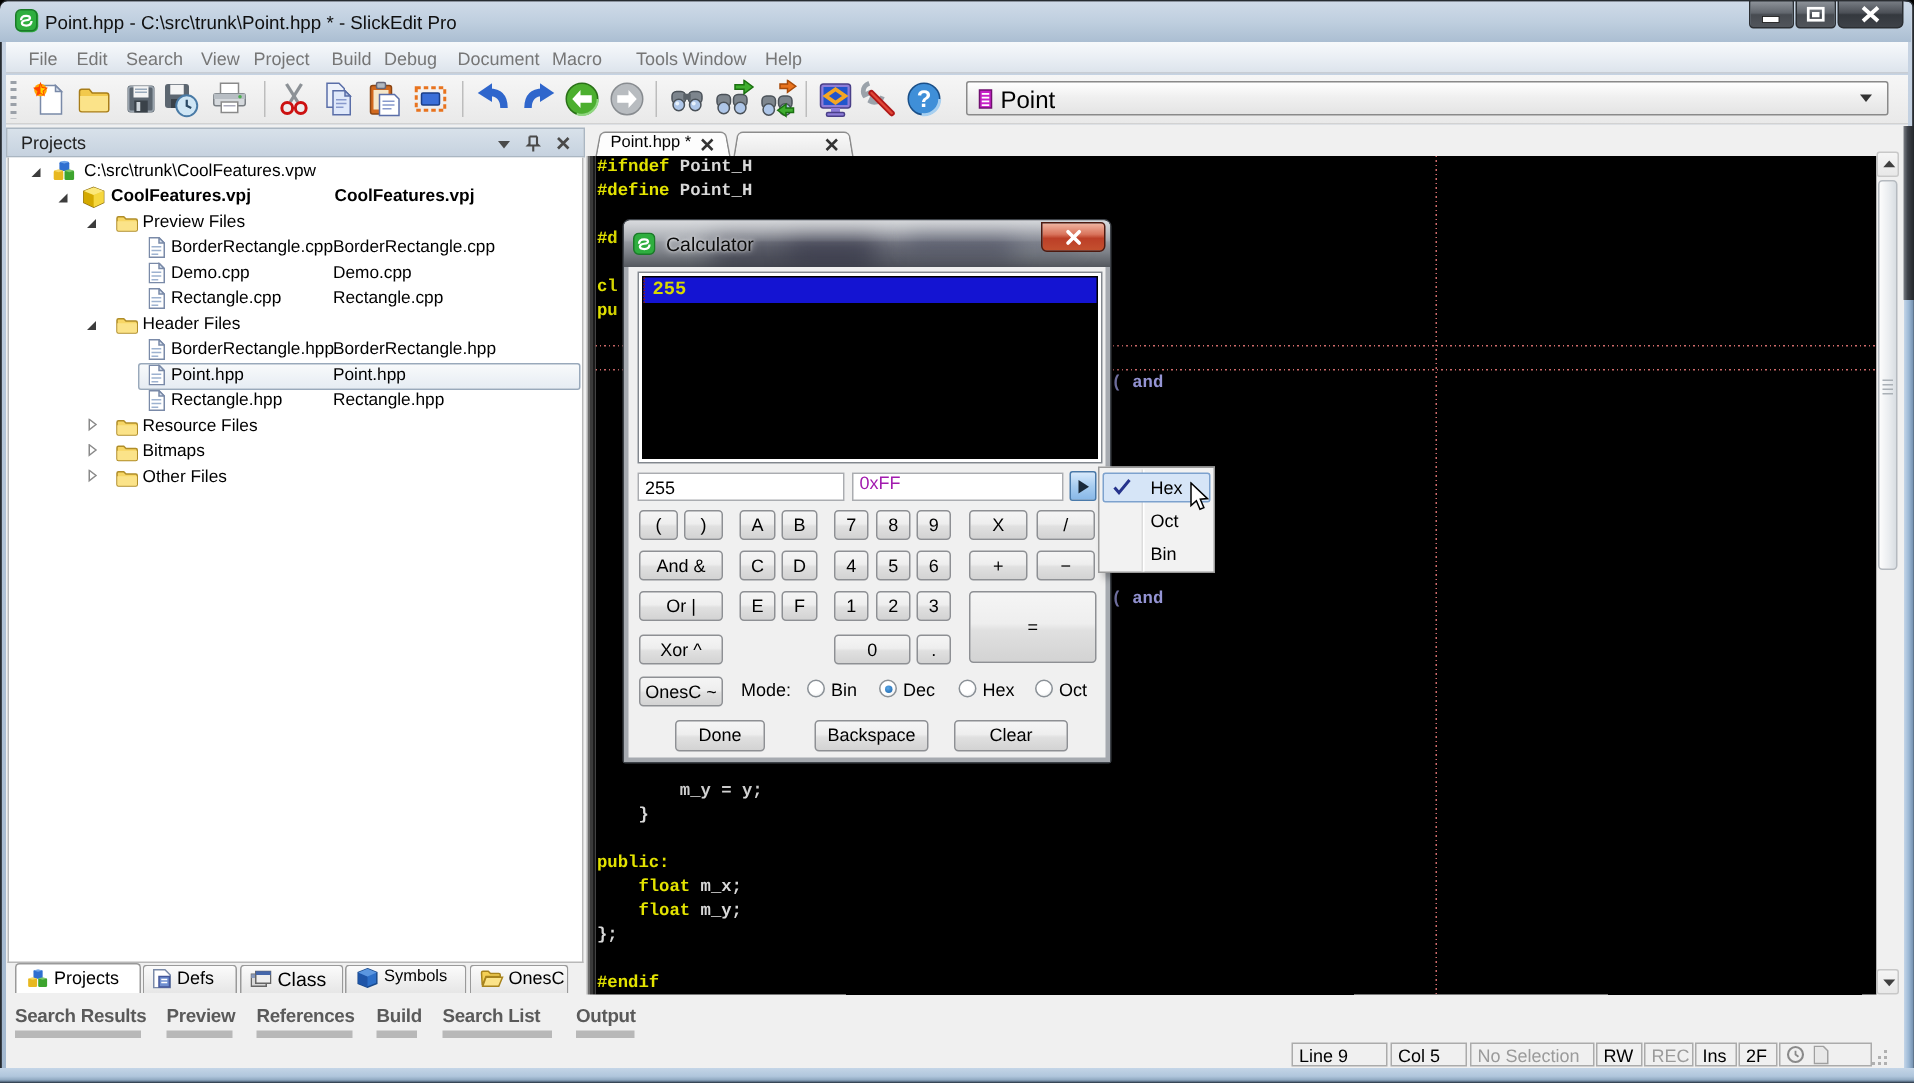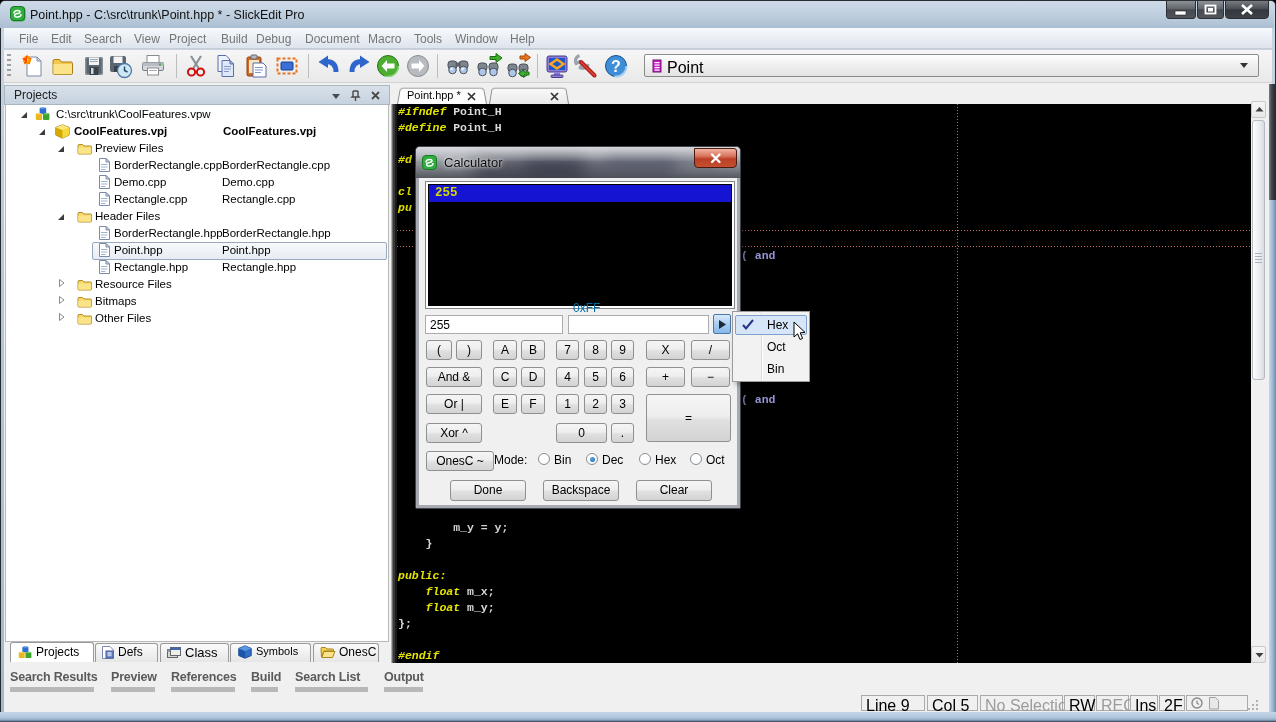--- a/index.html
+++ b/index.html
@@ -43,32 +43,32 @@
   #pphead { left:4px; top:85px; width:386px; height:20px;
     background:linear-gradient(180deg,#d8e1ea,#c6d2df); border:1px solid #aab6c2; }
   #pphead .t { position:absolute; left:9px; top:2px; font-size:12px; color:#222; }
   #pptree { left:5px; top:105px; width:384px; height:537px; background:#fff; border:1px solid #b8b8b8; border-top:none; }
   .trow { position:absolute; height:17px; font-size:11.5px; color:#000; white-space:pre; }
   .col2 { position:absolute; font-size:11.5px; color:#000; white-space:pre; }
   
   #tabstrip { left:390px; top:84px; width:877px; height:20px; background:#f0f0f0; }
   #editor { left:397px; top:104px; width:854px; height:559px; background:#000; overflow:hidden; }
   .cl { position:absolute; left:1px; font-family:"Liberation Mono", monospace; font-size:11.5px; font-weight:bold; line-height:16px; white-space:pre; color:#d8d8d8; }
-  .yel { color:#e3e300;font-style:italic; }
+  .yel { color:#e3e300; }
   .wht { color:#d8d8d8; }
   .blu { color:#9595d5; }
   .dotth { position:absolute; height:1px; background:repeating-linear-gradient(90deg,#cf6a6a 0 1px,transparent 1px 3px); }
   .dottv { position:absolute; width:1px; background:repeating-linear-gradient(180deg,#cf6a6a 0 1px,transparent 1px 3px); }
   
   #vsb { left:1251px; top:101px; width:16px; height:562px; background:#f0f0f0; }
   
   .blab { position:absolute; font-size:12.5px; font-weight:bold; color:#5a5a5a; letter-spacing:-0.2px; }
   .bbar { position:absolute; height:5px; background:#b8b8b8; top:687px; }
   
-  .sbox { position:absolute; top:695px; height:16px; border:1px solid #ababab; font-size:16px; color:#000; padding:1px 4px 0 4px; background:#f0f0f0; white-space:nowrap; }
+  .sbox { position:absolute; top:695px; height:16px; border:1px solid #ababab; font-size:12px; color:#000; padding:1px 4px 0 4px; background:#f0f0f0; white-space:nowrap; }
   .gray { color:#9b9b9b; }
   
   .cbtn { position:absolute; height:20px; line-height:18px; text-align:center; font-size:12px; color:#000;
     background:linear-gradient(180deg,#f5f5f5 0%,#eeeeee 45%,#e0e0e0 55%,#d3d3d3 100%);
     border:1px solid #8e9094; border-radius:3px; }
   .radio { position:absolute; width:12px; height:12px; border-radius:50%;
     background:radial-gradient(circle at 40% 35%,#fff 55%,#dfe3e6); border:1px solid #8a9096; }
   .radio.sel::after { content:""; position:absolute; left:2.5px; top:2.5px; width:5px; height:5px; border-radius:50%;
     background:radial-gradient(circle at 40% 35%,#5aa7e8,#1a62a8); }
   
@@ -98,21 +98,21 @@
 <div class="abs" id="menubar">
   <span class="menuitem" style="left:15px">File</span>
   <span class="menuitem" style="left:47px">Edit</span>
   <span class="menuitem" style="left:80px">Search</span>
   <span class="menuitem" style="left:130px">View</span>
   <span class="menuitem" style="left:165px">Project</span>
   <span class="menuitem" style="left:217px">Build</span>
   <span class="menuitem" style="left:252px">Debug</span>
   <span class="menuitem" style="left:301px">Document</span>
   <span class="menuitem" style="left:364px">Macro</span>
-  <span class="menuitem" style="left:410px">Tools</span>
+  <span class="menuitem" style="left:420px">Tools</span>
   <span class="menuitem" style="left:451px">Window</span>
   <span class="menuitem" style="left:506px">Help</span>
 </div>
 <div class="abs" id="toolbar">
   <svg class="ticon" style="left:15px">
       <g>
         <path d="M8 4 H18 L22 8 V23 H8 Z" fill="#fff" stroke="#7a8aa8"></path>
         <path d="M18 4 V8 H22 Z" fill="#d8e2f0" stroke="#7a8aa8"></path>
         <circle cx="8" cy="7" r="4.2" fill="#ffa500"></circle>
         <path d="M8 1.5 L9.3 5 L13 5.5 L10 7.8 L11 11.4 L8 9.3 L5 11.4 L6 7.8 L3 5.5 L6.7 5 Z" fill="#ff4500"></path>
@@ -551,21 +551,21 @@
   <div style="position:absolute;left:9px;top:34px;width:310px;height:128px;background:#fff;border:1px solid #82878e">
     <div style="position:absolute;left:2px;top:2px;width:304px;height:122px;background:#000">
       <div style="position:absolute;left:1px;top:1px;width:302px;height:17px;background:#1414d2;border-left:1px dotted #8a1a1a"></div>
       <span style="position:absolute;left:7px;top:2px;font-family:'Liberation Mono',monospace;font-size:12.5px;font-weight:bold;color:#d8d800">255</span>
     </div>
   </div>
 
   <input-a style="position:absolute;left:9px;top:168px;width:138px;height:19px;background:#fff;border:1px solid #aaacb0;display:block"></input-a>
   <span style="position:absolute;left:14px;top:171px;font-size:12px;color:#000">255</span>
   <div style="position:absolute;left:152px;top:168px;width:141px;height:19px;background:#fff;border:1px solid #aaacb0"></div>
-  <span style="position:absolute;left:157px;top:154px;font-size:12px;color:#0369a1">0xFF</span>
+  <span style="position:absolute;left:157px;top:168px;font-size:12px;color:#a21caf">0xFF</span>
   <div style="position:absolute;left:297px;top:167px;width:18px;height:20px;background:linear-gradient(180deg,#d8eafc,#a8cdf0 50%,#88b8e8);border:1px solid #4a7aaa;border-radius:2px">
     <svg style="position:absolute;left:4px;top:4px" width="9" height="11">
         <path d="M1 1 L8 5.5 L1 10 Z" fill="#1a2a3a"></path>
       </svg>
   </div>
 
   <div class="cbtn" style="left:10px;top:193px;width:26px">(</div>
   <div class="cbtn" style="left:40px;top:193px;width:26px">)</div>
   <div class="cbtn" style="left:77px;top:193px;width:24px">A</div>
   <div class="cbtn" style="left:105px;top:193px;width:24px">B</div>
@@ -585,31 +585,31 @@
   <div class="cbtn" style="left:10px;top:247px;width:56px">Or |</div>
   <div class="cbtn" style="left:77px;top:247px;width:24px">E</div>
   <div class="cbtn" style="left:105px;top:247px;width:24px">F</div>
   <div class="cbtn" style="left:140px;top:247px;width:23px">1</div>
   <div class="cbtn" style="left:168px;top:247px;width:23px">2</div>
   <div class="cbtn" style="left:195px;top:247px;width:23px">3</div>
   <div class="cbtn" style="left:230px;top:247px;width:85px;height:48px;line-height:46px">=</div>
   <div class="cbtn" style="left:10px;top:276px;width:56px">Xor ^</div>
   <div class="cbtn" style="left:140px;top:276px;width:51px">0</div>
   <div class="cbtn" style="left:195px;top:276px;width:23px">.</div>
-  <div class="cbtn" style="left:10px;top:304px;width:68px">OnesC ~</div>
+  <div class="cbtn" style="left:10px;top:304px;width:56px">OnesC ~</div>
   <span style="position:absolute;left:78px;top:306px;font-size:12px">Mode:</span>
   <span class="radio" style="left:122px;top:306px"></span>
     <span style="position:absolute;left:138px;top:306px;font-size:12px">Bin</span>
   <span class="radio sel" style="left:170px;top:306px"></span>
     <span style="position:absolute;left:186px;top:306px;font-size:12px">Dec</span>
   <span class="radio" style="left:223px;top:306px"></span>
     <span style="position:absolute;left:239px;top:306px;font-size:12px">Hex</span>
   <span class="radio" style="left:274px;top:306px"></span>
     <span style="position:absolute;left:290px;top:306px;font-size:12px">Oct</span>
-  <div class="cbtn" style="left:34px;top:333px;width:76px;height:21px;line-height:19px">Done</div>
+  <div class="cbtn" style="left:34px;top:333px;width:60px;height:21px;line-height:19px">Done</div>
   <div class="cbtn" style="left:127px;top:333px;width:76px;height:21px;line-height:19px">Backspace</div>
   <div class="cbtn" style="left:220px;top:333px;width:76px;height:21px;line-height:19px">Clear</div>
 </div>
 
 <div class="abs" id="popup" style="left:732px;top:311px;width:78px;height:71px;background:#f2f2f2;border:1px solid #9b9b9b;box-shadow:3px 3px 5px rgba(0,0,0,0.3)">
   <div style="position:absolute;left:28px;top:1px;width:1px;height:68px;background:#dcdcdc;box-shadow:1px 0 #fff"></div>
   <div style="position:absolute;left:2px;top:3px;width:72px;height:20px;background:#d6e5f7;border:1px solid #7da2ce;border-radius:2px"></div>
   <svg style="position:absolute;left:8px;top:6px" width="14" height="13">
       <path d="M2 7 L5 10.5 L12 2" stroke="#26338c" stroke-width="2" fill="none"></path>
     </svg>

